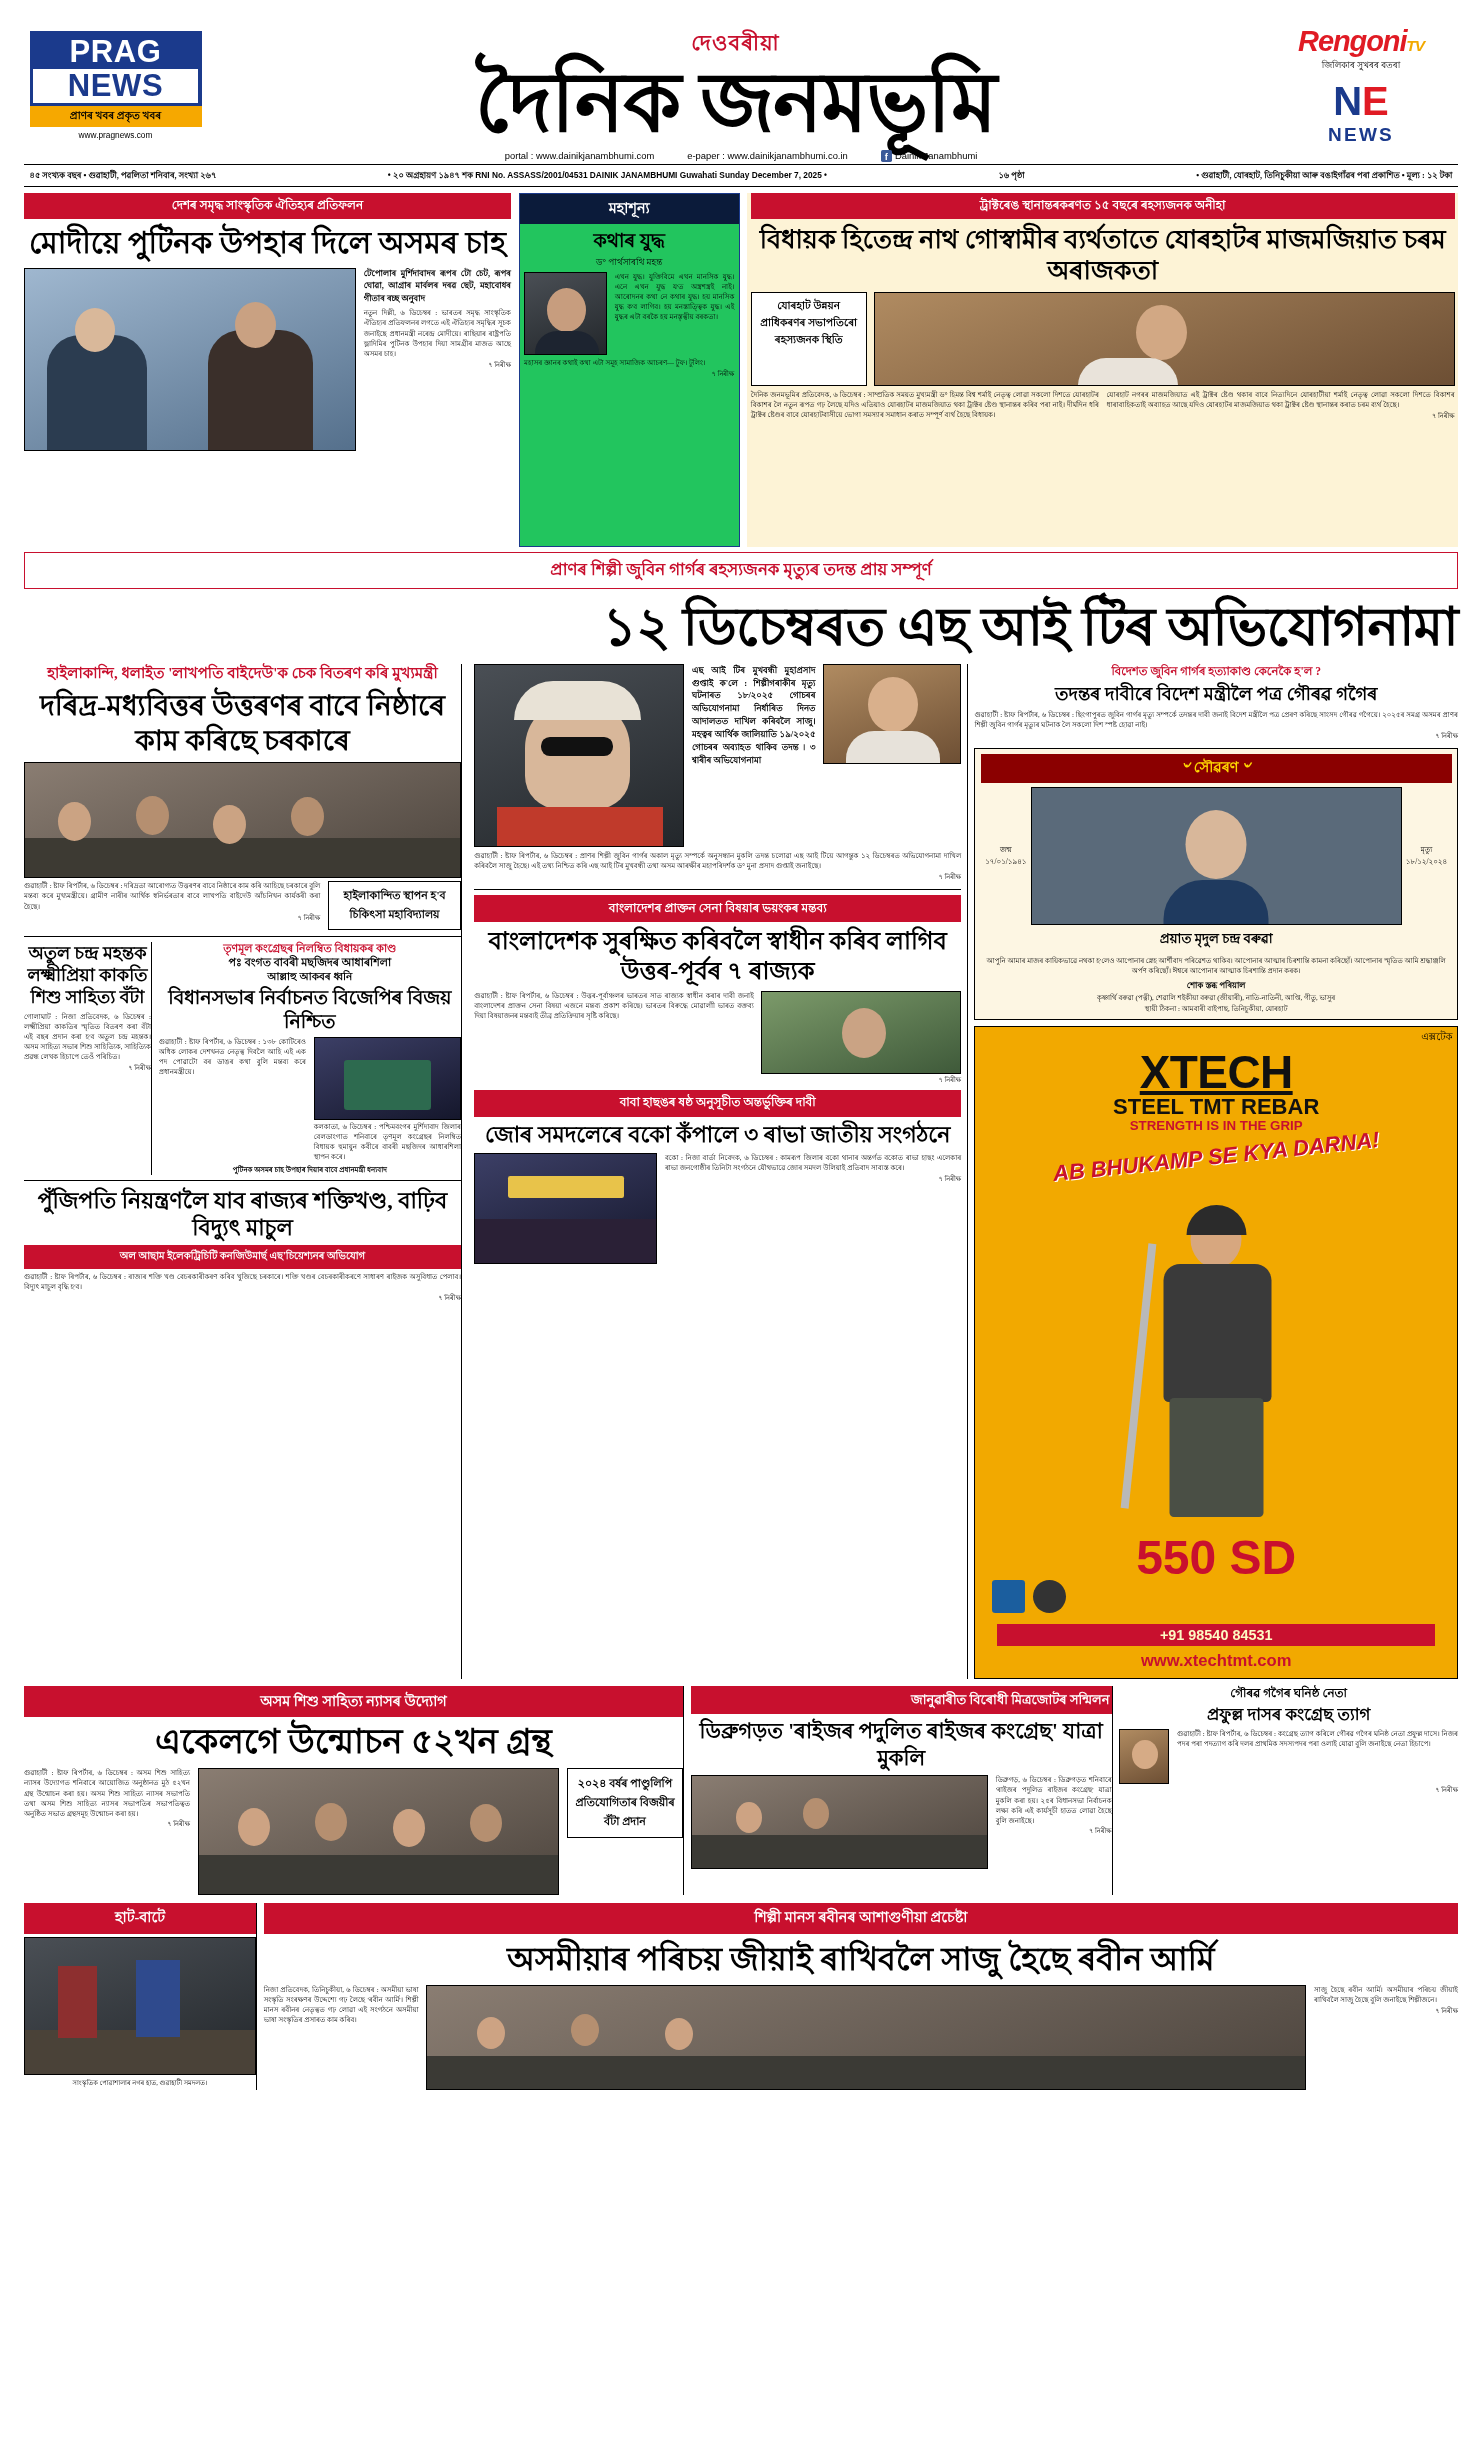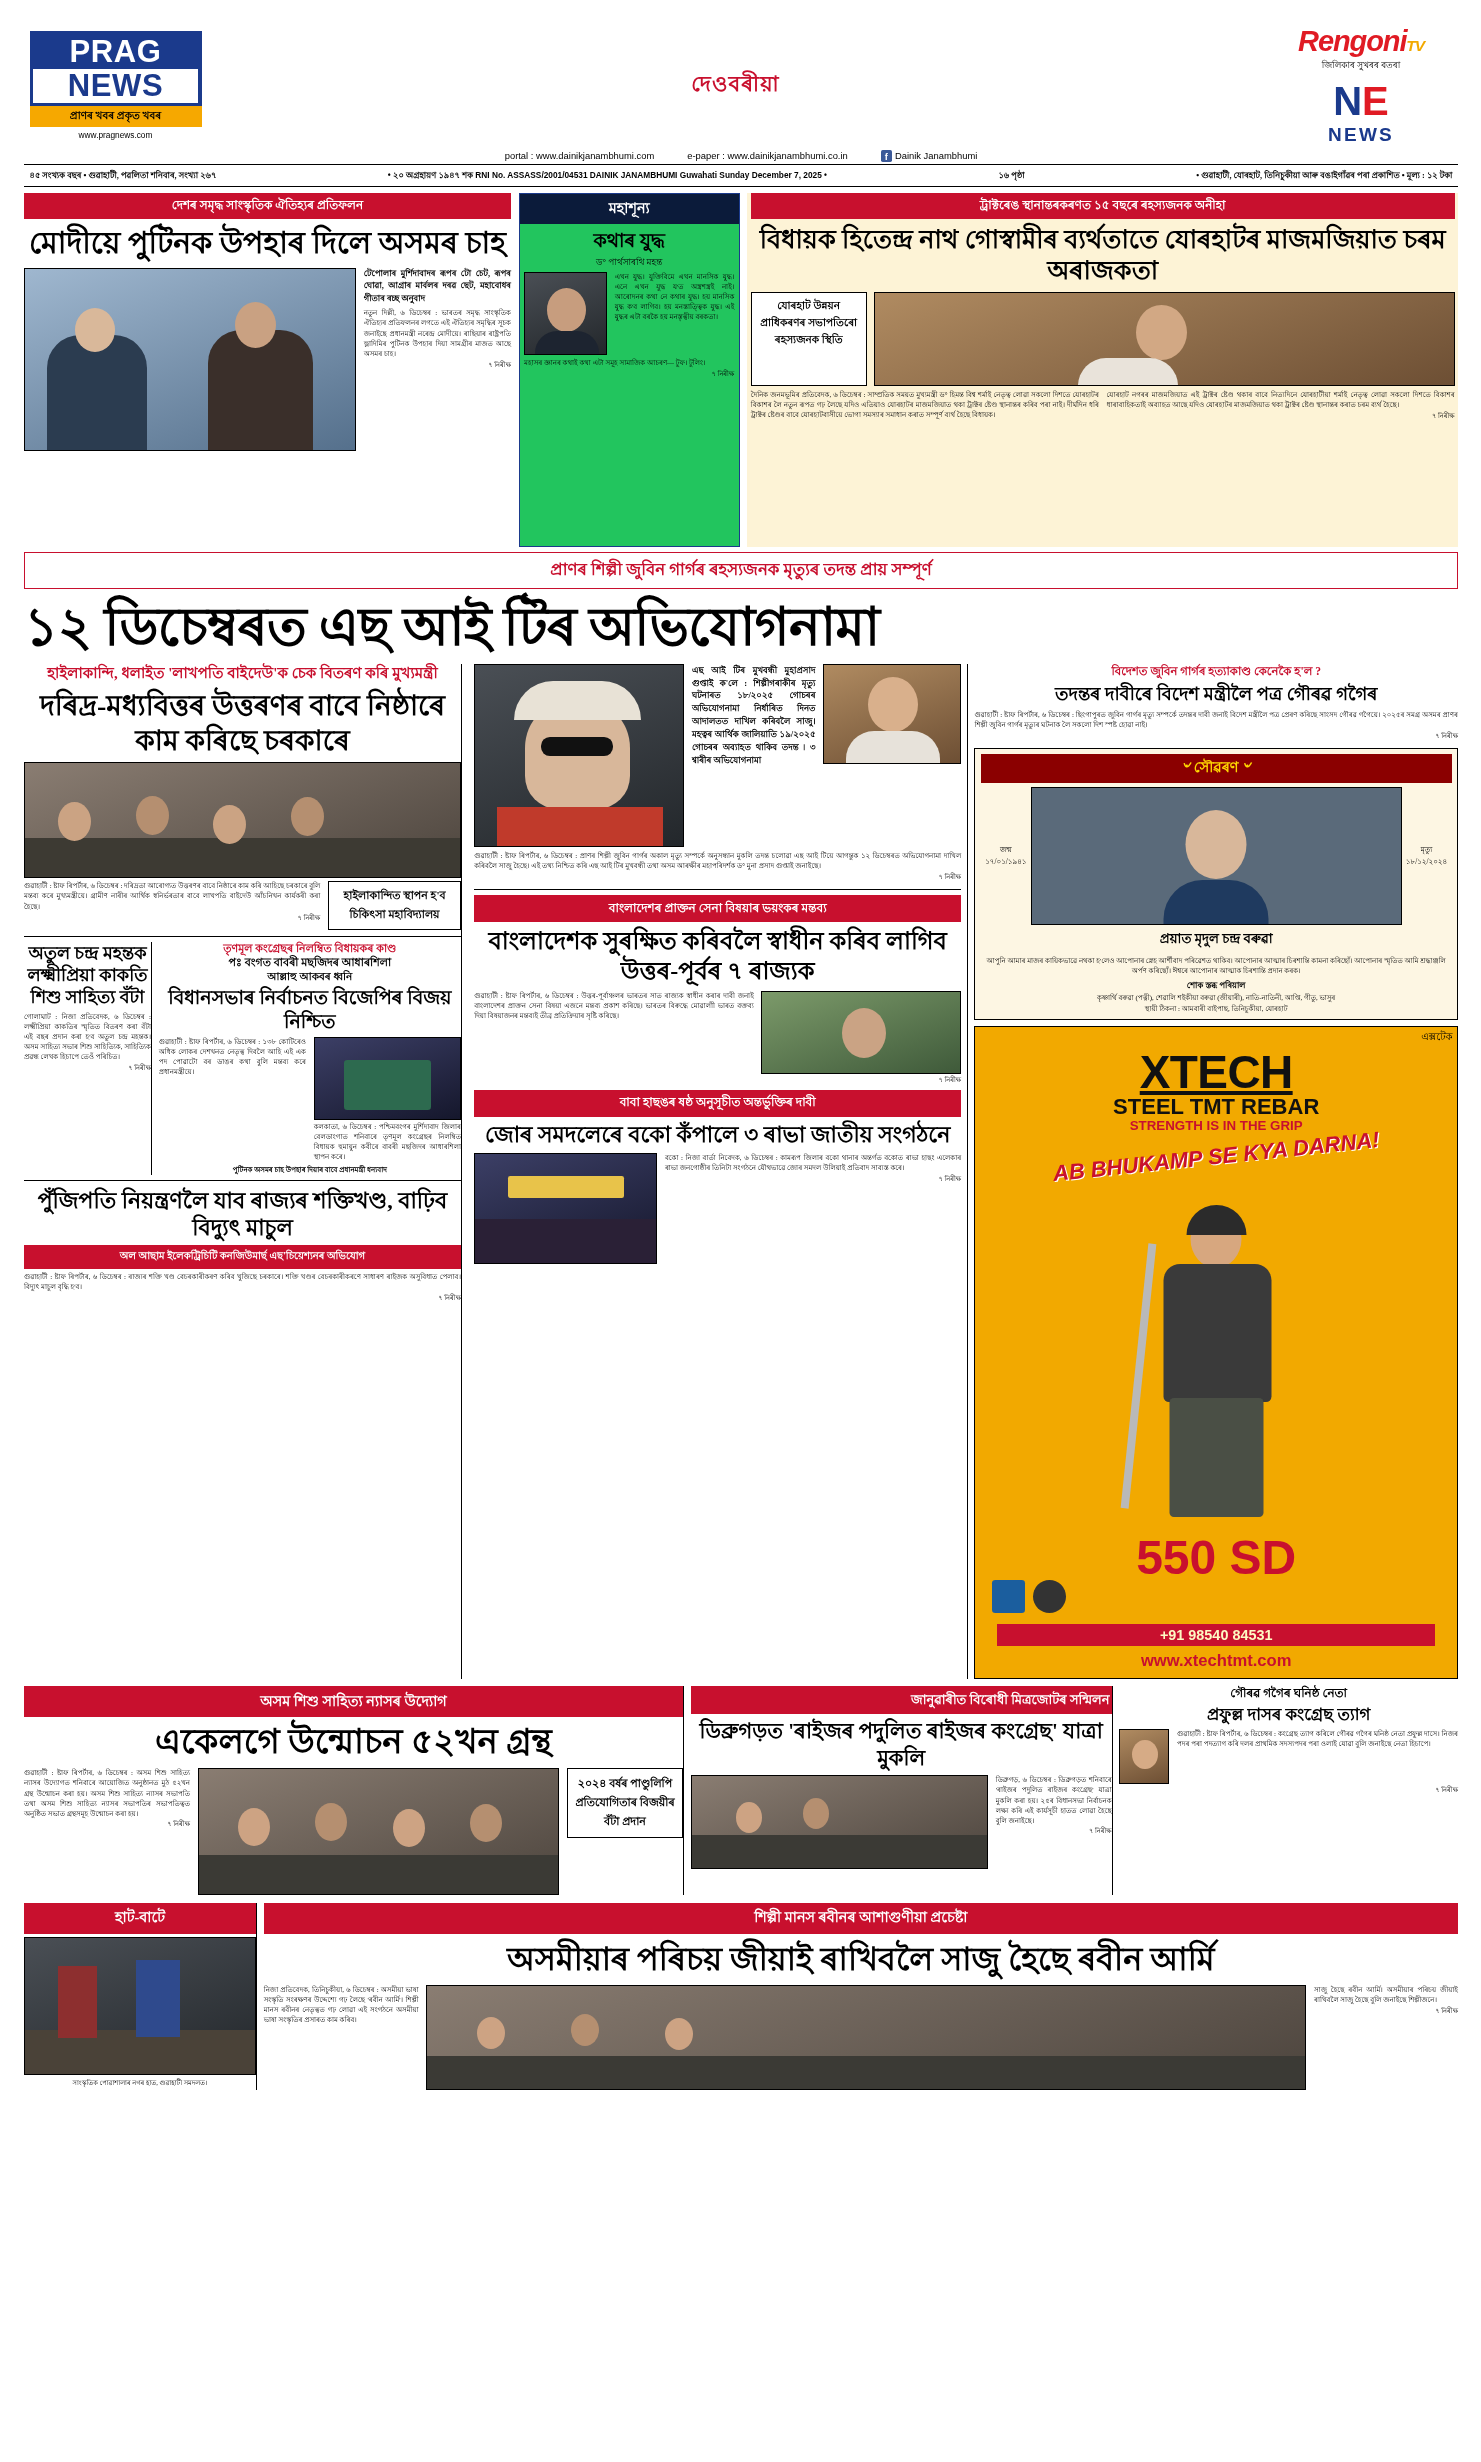--- a/index.html
+++ b/index.html
@@ -86,21 +86,21 @@
 
   .vline { border-left:0.6px solid #000; }
   .colgap { width:7.7px; }
 
   
   .red-strip {
     border:1.7px double #c8102e; color:#c8102e; font-weight:bold;
     text-align:center; font-size:16.6px; padding:3.9px; margin:5.5px 0;
   }
   .mega {
-    text-align:left; font-weight:bold; font-size:53px; line-height:1.1;
+    text-align:right; font-weight:bold; font-size:53px; line-height:1.1;
     letter-spacing:-0.6px; padding:3.3px 0 5.5px 0;
   }
 
   
   .xtech {
     background:#f2a900; position:relative; overflow:hidden; height:100%;
     border:0.6px solid #000;
   }
   .xtech-title { font-size:46px; font-weight:bold; color:#111; text-align:center; letter-spacing:-0.6px; line-height:1;text-decoration:underline;}
   .xtech-sub { font-size:22px; font-weight:bold; color:#111; text-align:center; line-height:1.05;}
@@ -128,20 +128,21 @@
       <div class="prag-box">
         <div>PRAG</div>
         <div class="p2">NEWS</div>
       </div>
       <div class="prag-sub bn">প্ৰাণৰ খবৰ প্ৰকৃত খবৰ</div>
       <div class="prag-dom">www.pragnews.com</div>
     </div>
 
     <div class="title-wrap">
       <div class="kicker bn red">দেওবৰীয়া</div>
+      <div class="bigtitle bn">দৈনিক জনমভূমি</div>
     </div>
 
     <div class="logo-rengoni">
       <div class="rengoni-top">
         <span>Rengoni</span><span style="font-size:15.5px;color:#f2a900;">TV</span>
       </div>
       <div class="rengoni-sub bn">জিলিকাৰ সুখৰৰ বতৰা</div>
       <div class="ne-news">
         <span class="ne-n">N</span><span class="ne-e">E</span>
         <div class="ne-word">NEWS</div>

